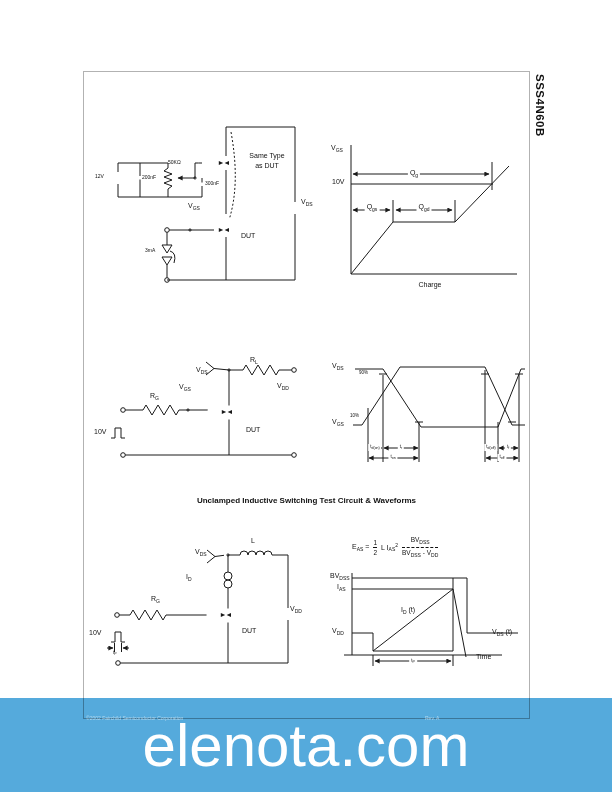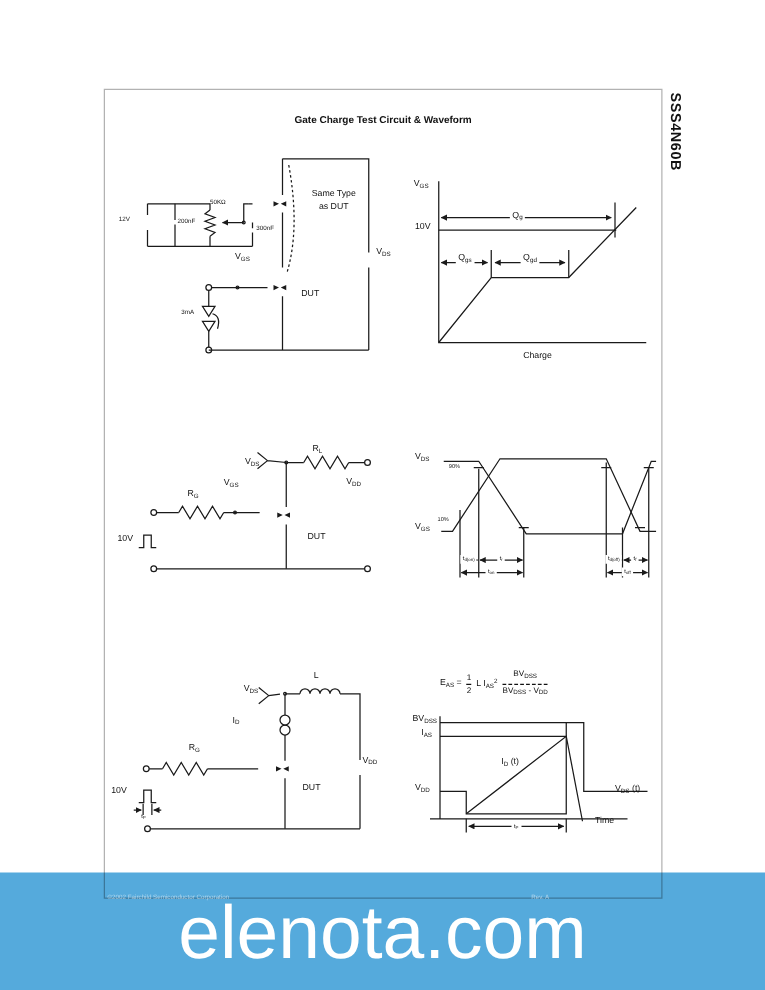--- a/index.html
+++ b/index.html
@@ -63,21 +63,20 @@
       </g>
       <g id="probe">
         <path d="M-4,-7 L0,0 M4,-7 L0,0 M0,0 V6"></path>
       </g>
     </defs>
   </svg>
 
   <div class="frame"></div>
   <div class="side-title">SSS4N60B</div>
 
-  <div class="title" style="top:91px">Gate Charge Test Circuit &amp; Waveform</div>
 
   <svg class="draw" style="left:90px;top:110px" width="230" height="185">
 
     <path d="M28,53 H78 M28,87 H112 M28,53 V62 M28,74 V87"></path>
     <use href="#bat" transform="translate(28,62)"></use>
     <path d="M50,53 V66 M50,69.5 V87"></path>
     <use href="#cap" transform="translate(50,66)"></use>
     <path d="M78,53 V58 M78,79 V87"></path>
     <polyline points="78,58 74,61 82,64 74,67 82,70 74,73 82,76 78,79"></polyline>
     <path d="M105,68 L88,68" marker-end="url(#ah)"></path>
@@ -186,20 +185,21 @@
   <span class="lb t" style="left:359px;top:370px">90%</span>
   <span class="lb t" style="left:350px;top:413px">10%</span>
   <span class="lb" style="left:332px;top:418px"><span>V</span><sub>GS</sub></span>
   <span class="lb t c bg" style="left:375px;top:444px"><span>t</span><sub>d(on)</sub></span>
   <span class="lb t c bg" style="left:401px;top:444px"><span>t</span><sub>r</sub></span>
   <span class="lb t c bg" style="left:393px;top:454px"><span>t</span><sub>on</sub></span>
   <span class="lb t c bg" style="left:491px;top:444px"><span>t</span><sub>d(off)</sub></span>
   <span class="lb t c bg" style="left:508px;top:444px"><span>t</span><sub>f</sub></span>
   <span class="lb t c bg" style="left:502px;top:454px"><span>t</span><sub>off</sub></span>
 
+  <div class="title" style="top:496px">Unclamped Inductive Switching Test Circuit &amp; Waveforms</div>
 
   <svg class="draw" style="left:85px;top:530px" width="245" height="150">
     <circle cx="32" cy="85" r="2.3" fill="#fff"></circle>
     <path d="M34.3,85 H45"></path>
     <polyline points="45,85 48,80 54,90 60,80 66,90 72,80 78,90 81,85"></polyline>
     <path d="M81,85 H131"></path>
     <use href="#mos" transform="translate(119,67)"></use>
     <path d="M143,78.5 V58"></path>
     <circle cx="143" cy="54" r="4"></circle>
     <circle cx="143" cy="46" r="4"></circle>

